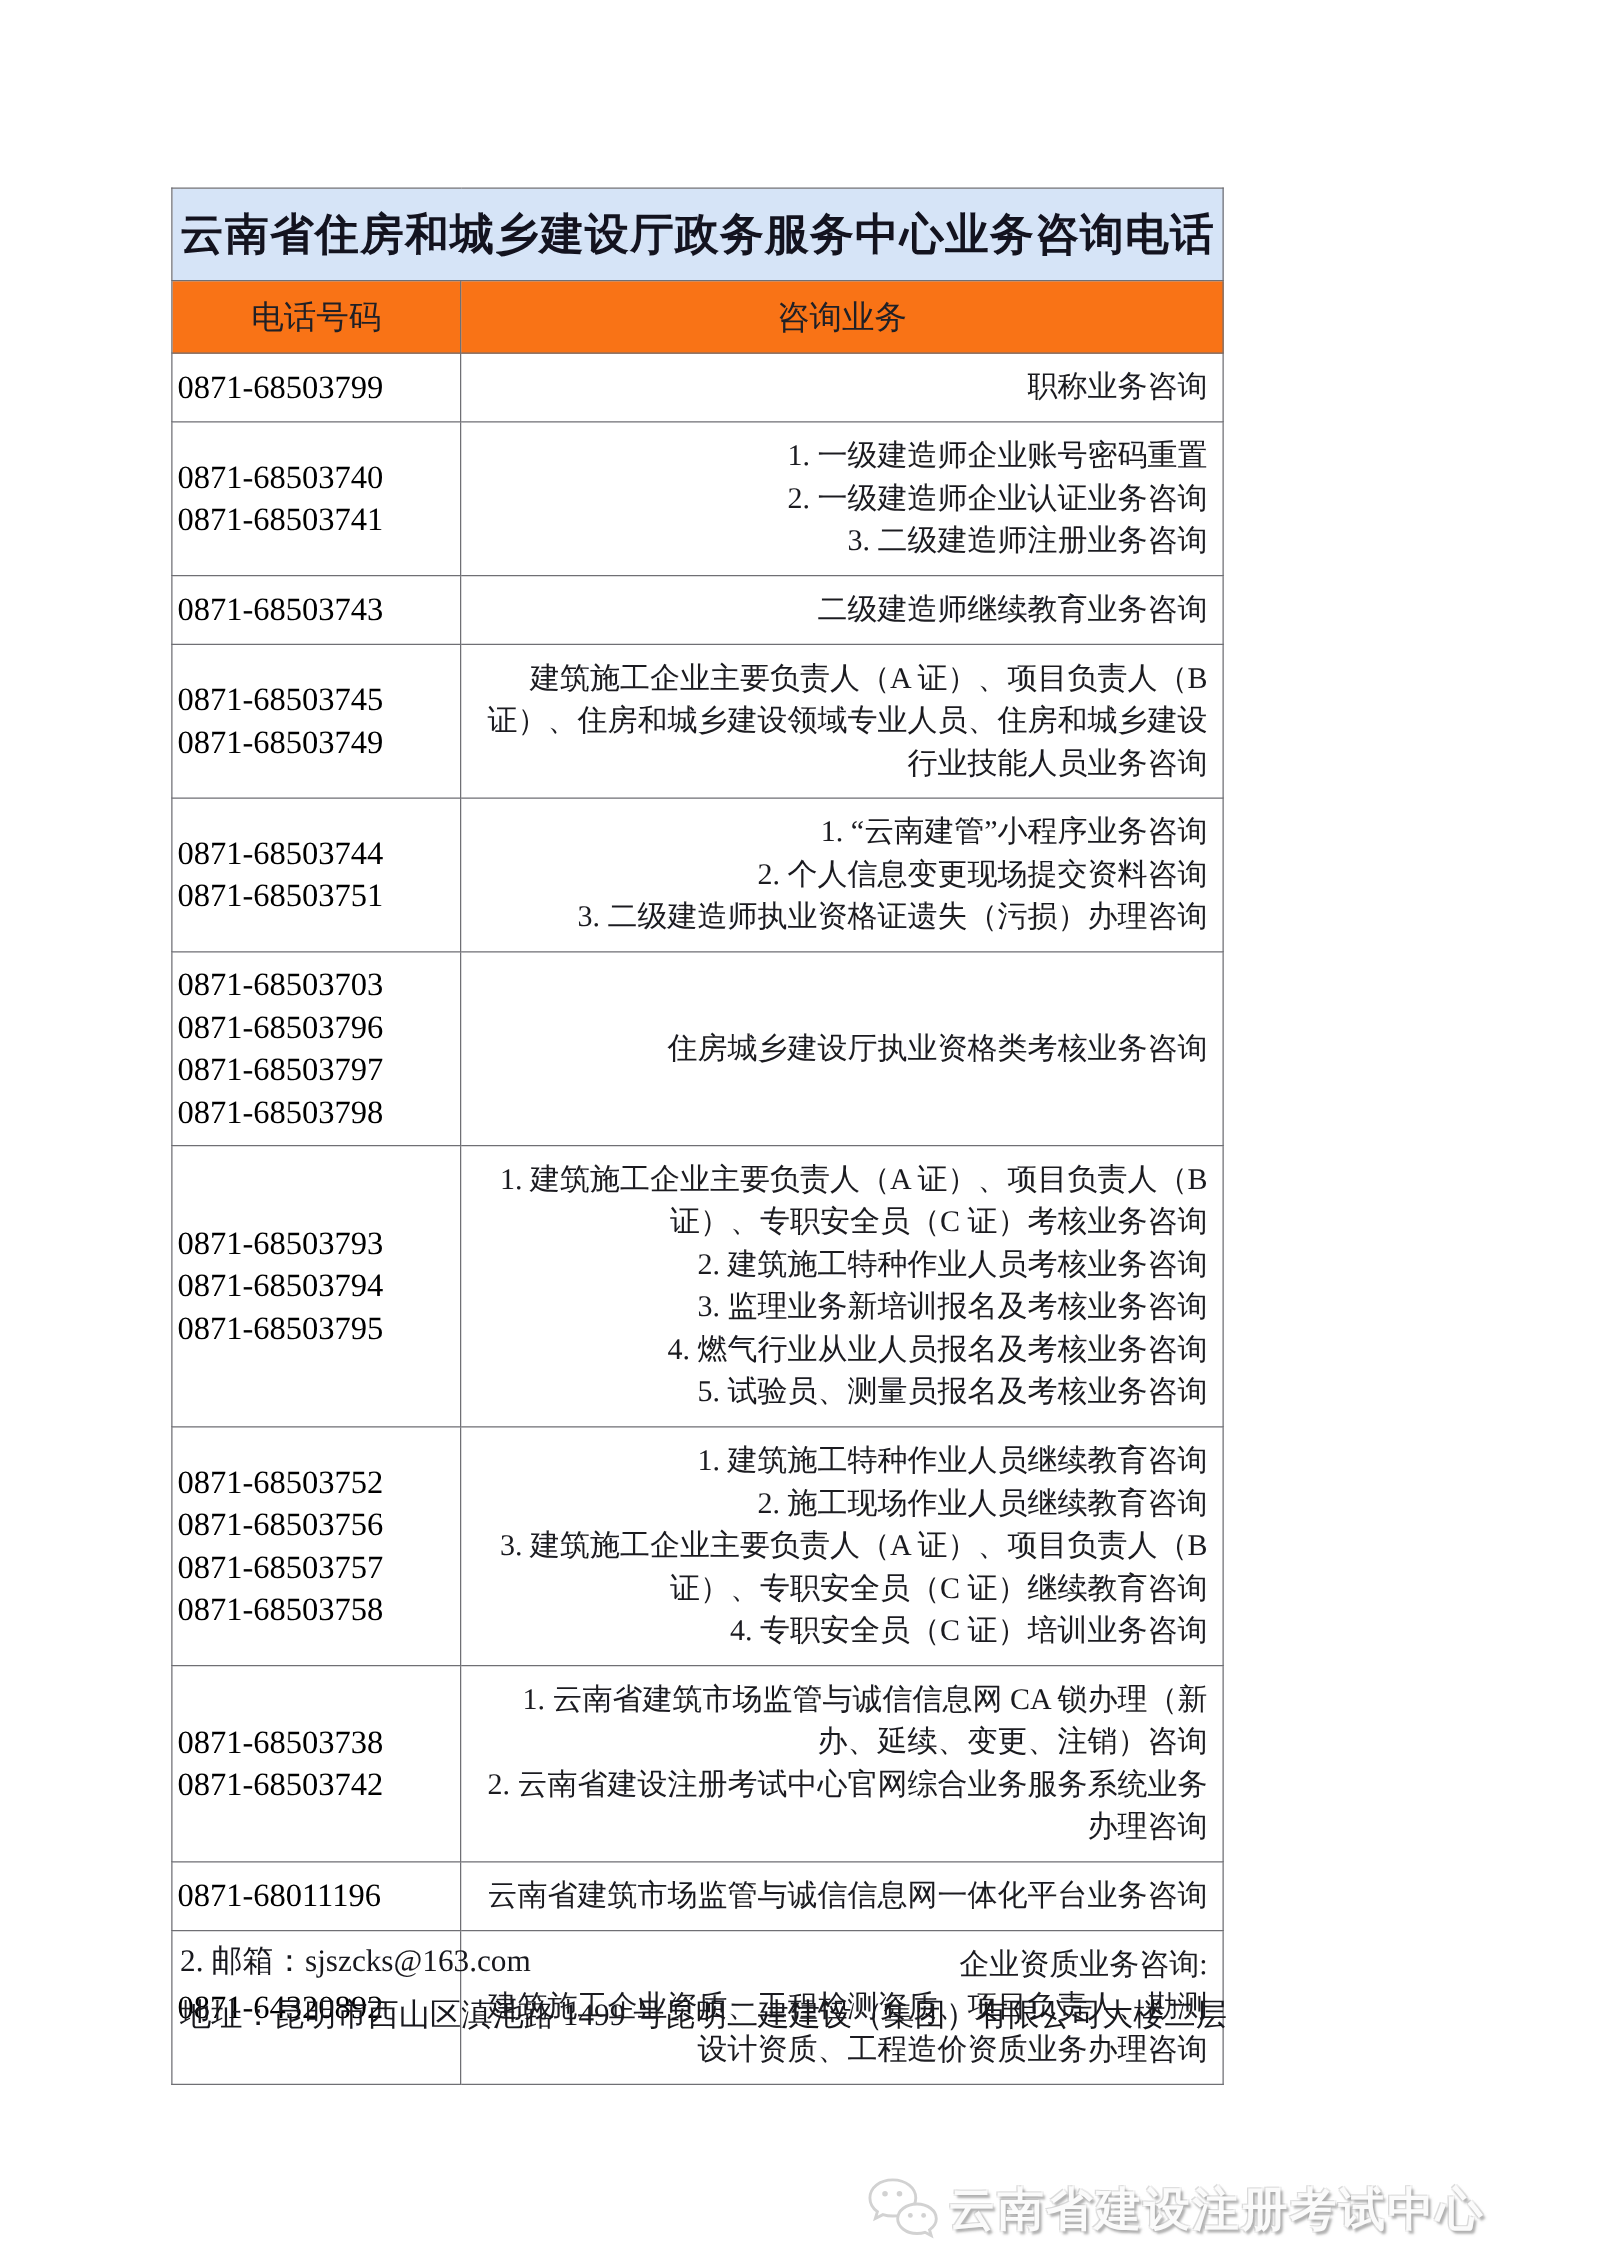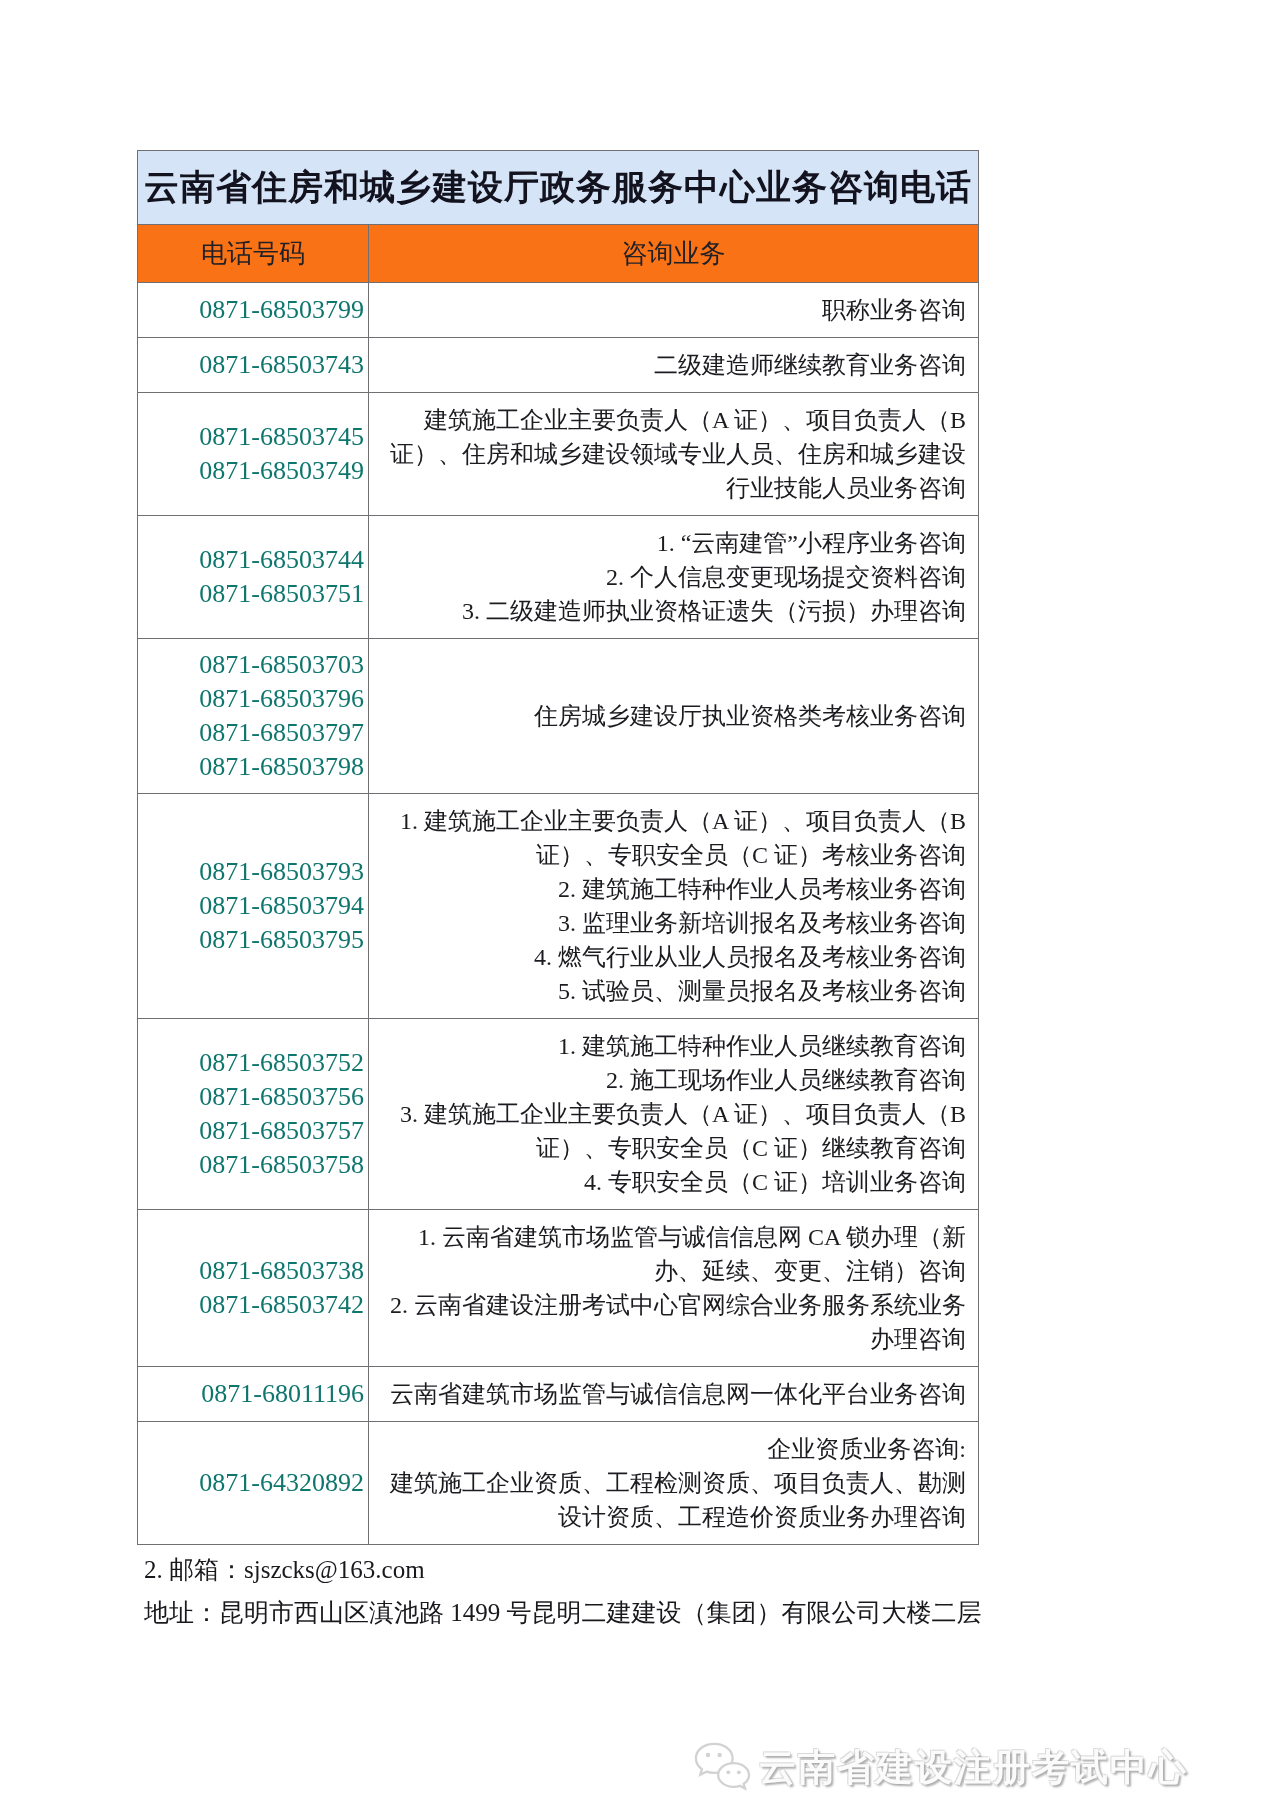--- a/index.html
+++ b/index.html
@@ -38,23 +38,23 @@
     height: 58px;
     font-size: 26px;
     font-weight: normal;
     color: #202026;
     text-align: center;
   }
   col.c-phone { width: 231px; }
   col.c-service { width: 610px; }
 
   td.phone-cell {
-    text-align: right;
+    text-align: left;
     font-size: 26px;
-    color: #0f766e;
+    color: #000000;
     padding: 9px 4px;
   }
   td.phone-cell .phone { line-height: 34px; }
 
   td.service-cell {
     font-size: 24px;
     color: #1b1b20;
     padding: 10px 12px 10px 16px;
     text-align: right;
   }
@@ -107,20 +107,31 @@
         <th>咨询业务</th>
       </tr>
     </thead>
     <tbody id="rows-body">
         <tr>
           <td class="phone-cell">
             <div class="phone">0871-68503799</div>
           </td>
           <td class="service-cell">
             <div class="service-line">职称业务咨询</div>
+          </td>
+        </tr>
+        <tr>
+          <td class="phone-cell">
+            <div class="phone">0871-68503740</div>
+            <div class="phone">0871-68503741</div>
+          </td>
+          <td class="service-cell">
+            <div class="service-line hang">1. 一级建造师企业账号密码重置</div>
+            <div class="service-line hang">2. 一级建造师企业认证业务咨询</div>
+            <div class="service-line hang">3. 二级建造师注册业务咨询</div>
           </td>
         </tr>
         <tr>
           <td class="phone-cell">
             <div class="phone">0871-68503743</div>
           </td>
           <td class="service-cell">
             <div class="service-line">二级建造师继续教育业务咨询</div>
           </td>
         </tr>

